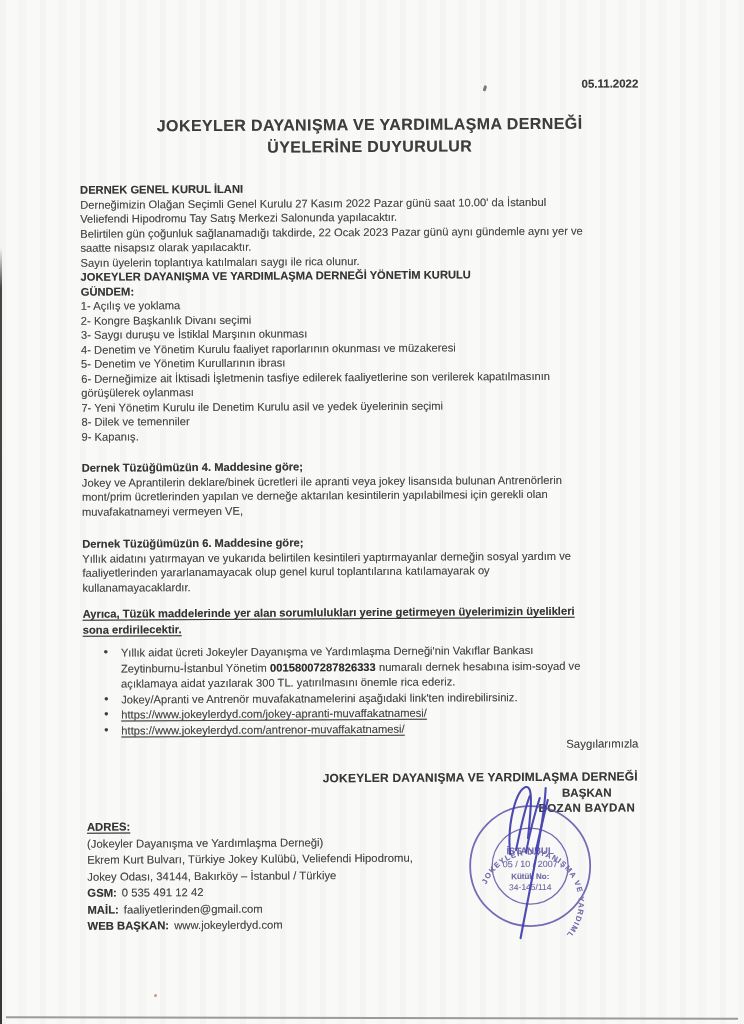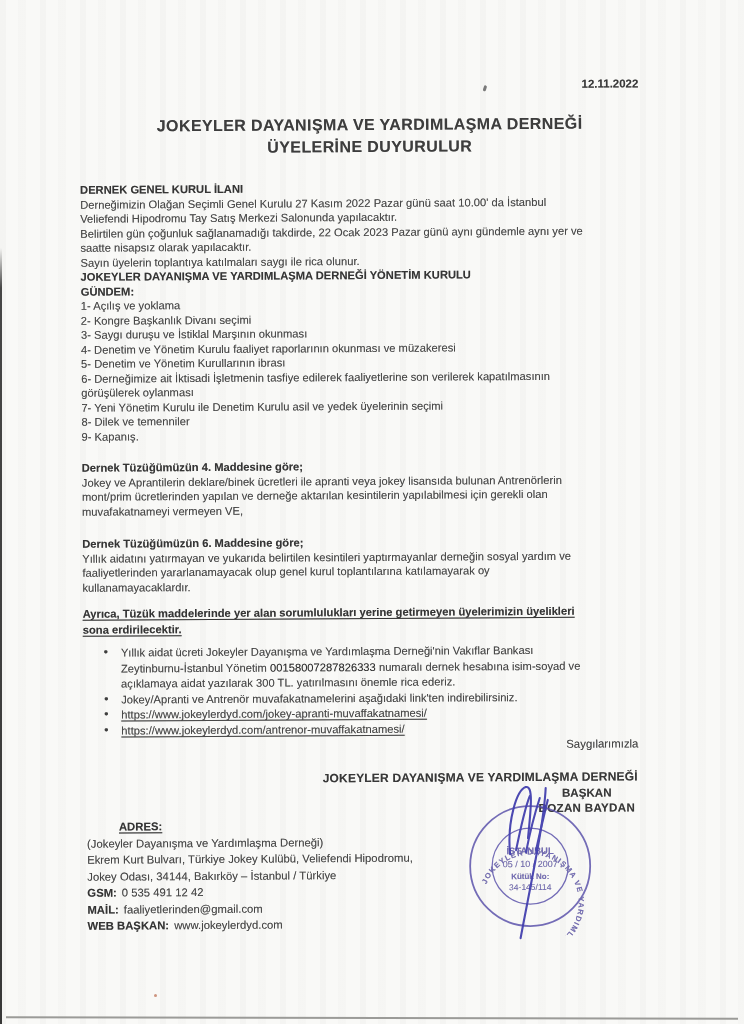--- a/index.html
+++ b/index.html
@@ -18,43 +18,43 @@
   .body-flow{position:absolute;left:82px;top:181px;width:590px;font-size:11.2px;line-height:14.5px;}
   .ln{white-space:nowrap;}
   .h{font-weight:bold;color:#353535;white-space:nowrap;}
   .mt17{margin-top:17px;} .mt18{margin-top:18px;} .mt12{margin-top:12px;}
   .warn-block{line-height:15.5px;}
   .warn{font-weight:bold;color:#353535;text-decoration:underline;text-underline-offset:2px;white-space:nowrap;}
   .bullets{line-height:15.6px;margin-top:8px;}
   .bullet-line{position:relative;padding-left:38px;white-space:nowrap;}
   .bullet-line .b{position:absolute;left:21px;top:-1px;font-size:12px;color:#3e3e3e;}
   .cont{padding-left:38px;white-space:nowrap;}
-  .acct{font-weight:normal;color:#2e2e2e;}
+  .acct{font-weight:bold;color:#2e2e2e;}
   .link{text-decoration:underline;color:#474747;text-underline-offset:2px;}
   .regards{position:absolute;top:739px;right:107px;font-size:11.4px;color:#454545;text-align:center;}
   .sig-org{position:absolute;left:321px;top:771px;font-size:12px;font-weight:bold;color:#383838;white-space:nowrap;letter-spacing:0.2px;}
   .sig-role{position:absolute;left:485px;top:787px;width:200px;text-align:center;font-size:11.6px;font-weight:bold;color:#383838;}
   .sig-name{position:absolute;left:485px;top:802px;width:200px;text-align:center;font-size:11.6px;font-weight:bold;color:#383838;letter-spacing:0.3px;}
   .address{position:absolute;left:85px;top:817px;font-size:11.3px;line-height:16.5px;color:#464646;}
   .address .lbl{font-weight:bold;color:#343434;text-underline-offset:2px;margin-right:5px;}
-  .address .head{font-weight:bold;color:#343434;text-decoration:underline;text-underline-offset:2px;margin-left:32px;}
+  .address .head{font-weight:bold;color:#343434;text-decoration:underline;text-underline-offset:2px;}
   .stamp-svg{position:absolute;left:461px;top:799px;}
   .sign-svg{position:absolute;left:478px;top:777px;}
   .edge-left{position:absolute;left:0;top:248px;width:2px;height:776px;background:linear-gradient(180deg, rgba(40,40,40,0) 0, rgba(40,40,40,0.85) 40px, rgba(35,35,35,0.9) 100%);}
   .edge-bottom{position:absolute;left:6px;top:1017px;width:732px;height:1.5px;background:#9b9b98;transform:rotate(0.12deg);}
   .speck-comma{position:absolute;left:486px;top:86px;width:3px;height:6px;border-radius:2px;background:#5a5a5a;transform:rotate(18deg);opacity:0.8;}
   .speck-red{position:absolute;left:154px;top:994px;width:3px;height:3px;border-radius:50%;background:#b0522f;opacity:0.6;}
 </style>
 </head>
 <body>
 
 <div class="page">
   <div class="content soft">
 
-    <div class="doc-date">12.11.2022</div>
+    <div class="doc-date">05.11.2022</div>
     <div class="speck-comma"></div>
 
     <div class="title">
       <div>JOKEYLER DAYANIŞMA VE YARDIMLAŞMA DERNEĞİ</div>
       <div>ÜYELERİNE DUYURULUR</div>
     </div>
 
     <div class="body-flow">
       <div class="h">DERNEK GENEL KURUL İLANI</div>
       <div class="ln">Derneğimizin Olağan Seçimli Genel Kurulu 27 Kasım 2022 Pazar günü saat 10.00' da İstanbul</div>

